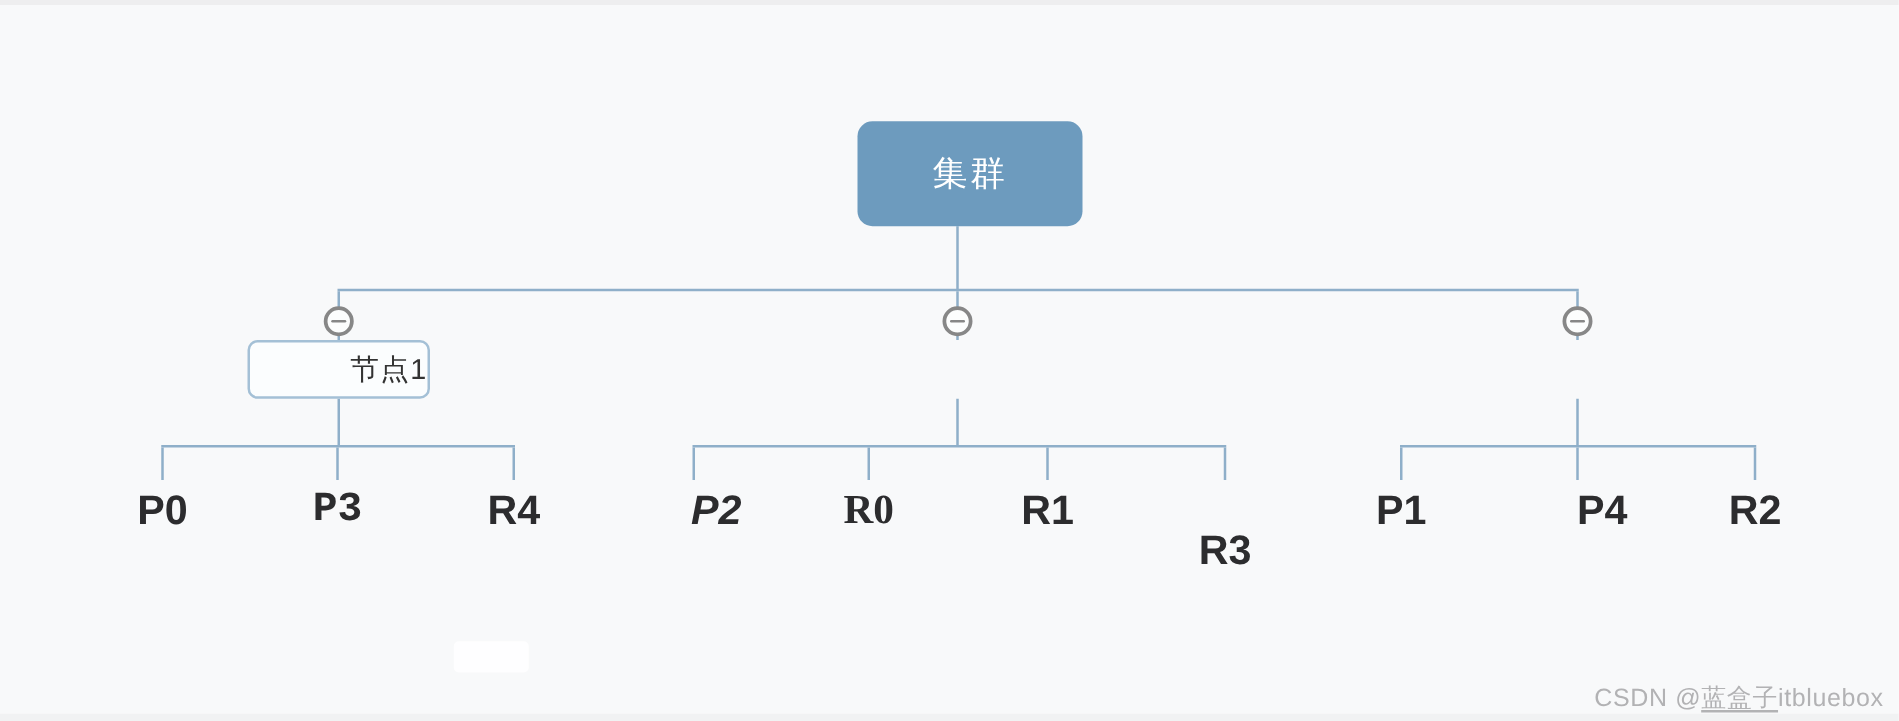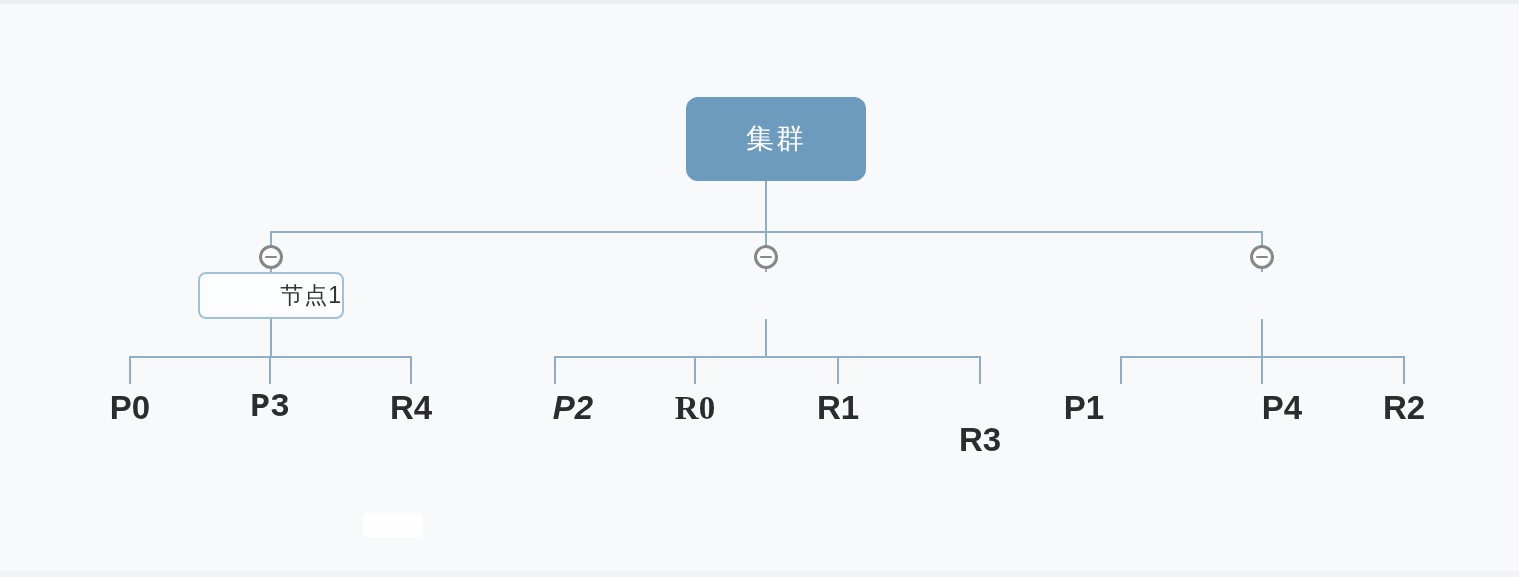--- a/index.html
+++ b/index.html
@@ -128,19 +128,20 @@
 
   <div class="leaf-label" style="left:90px;">P0</div>
   <div class="leaf-label" style="left:230px;font-family:Liberation Mono, monospace;">P3</div>
   <div class="leaf-label" style="left:371px;">R4</div>
 
   <div class="leaf-label" style="left:533px;font-style:italic;">P2</div>
   <div class="leaf-label" style="left:655px;font-family:Liberation Serif, serif;">R0</div>
   <div class="leaf-label" style="left:798px;">R1</div>
   <div class="leaf-label" style="left:940px;margin-top:32px;">R3</div>
 
-  <div class="leaf-label" style="left:1044px;">P1</div>
+  <div class="leaf-label" style="left:1081px;">P1</div>
   <div class="leaf-label" style="left:1222px;text-align:right;">P4</div>
   <div class="leaf-label" style="left:1364px;">R2</div>
 
   <div class="ghost-blob"></div>
 
+  <div class="watermark"><span>CSDN @</span><span class="wm-user">蓝盒子</span><span>itbluebox</span></div>
 </div>
 
 </body></html>

